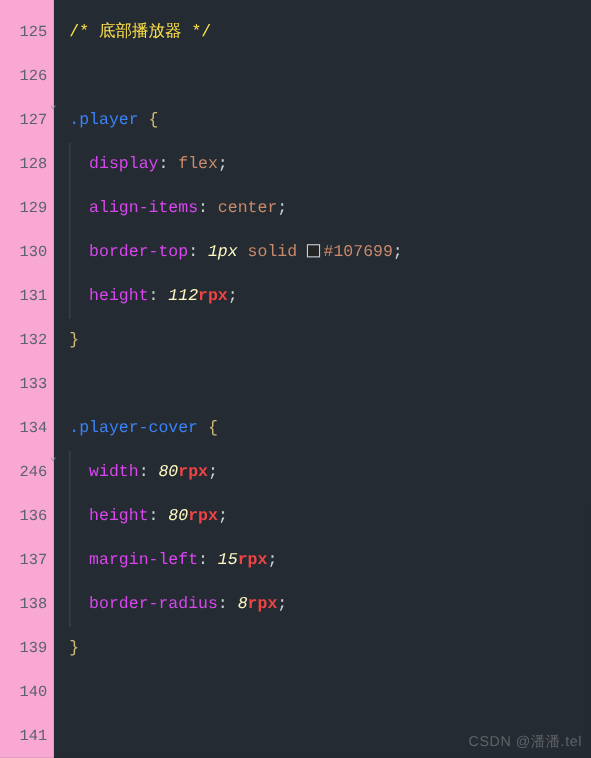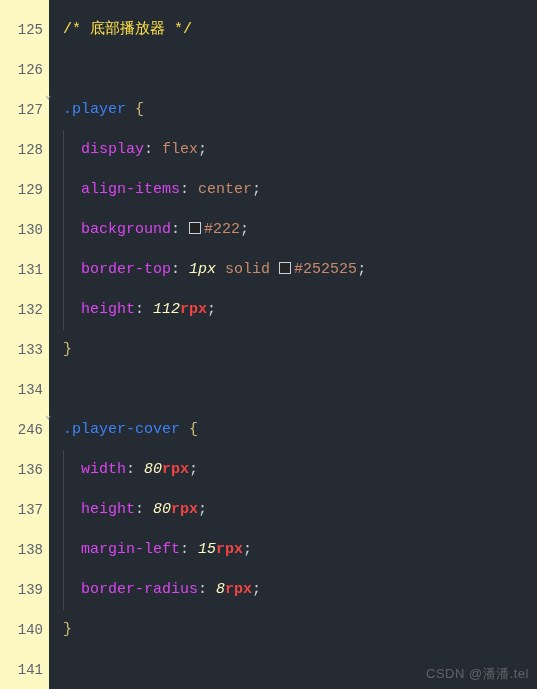--- a/index.html
+++ b/index.html
@@ -11,21 +11,21 @@
     height: 689px;
     overflow: hidden;
     position: relative;
   }
   .editor {
     display: flex;
     height: 100%;
   }
   .gutter {
     width: 49px;
-    background: #fef9c3;
+    background: #f9a8d4;
     padding-top: 10px;
     flex-shrink: 0;
   }
   .gutter .ln {
     height: 40px;
     line-height: 40px;
     text-align: right;
     padding-right: 6px;
     color: #5a626d;
     font-size: 14px;
@@ -119,22 +119,21 @@
     <span class="fold" style="top:88px">⌄</span>
     <span class="fold" style="top:408px">⌄</span>
   </div>
 
   <div class="code">
     <div class="line"><span class="comment">/* 底部播放器 */</span></div>
     <div class="line"></div>
     <div class="line"><span class="selector">.player</span><span class="brace"> {</span></div>
     <div class="line"><span class="indent-guide"></span>  <span class="prop">display</span><span class="colon">: </span><span class="value">flex</span><span class="semi">;</span></div>
     <div class="line"><span class="indent-guide"></span>  <span class="prop">align-items</span><span class="colon">: </span><span class="value">center</span><span class="semi">;</span></div>
-    <div class="line"><span class="indent-guide"></span>  <span class="prop">background</span><span class="colon">: </span><span class="swatch" style="background:#222222"></span><span class="value">#222</span><span class="semi">;</span></div>
-    <div class="line"><span class="indent-guide"></span>  <span class="prop">border-top</span><span class="colon">: </span><span class="num">1px</span><span> </span><span class="value">solid</span><span> </span><span class="swatch" style="background:#252525"></span><span class="value">#252525</span><span class="semi">;</span></div>
+    <div class="line"><span class="indent-guide"></span>  <span class="prop">border-top</span><span class="colon">: </span><span class="num">1px</span><span> </span><span class="value">solid</span><span> </span><span class="swatch" style="background:#252525"></span><span class="value">#107699</span><span class="semi">;</span></div>
     <div class="line"><span class="indent-guide"></span>  <span class="prop">height</span><span class="colon">: </span><span class="num">112</span><span class="unit">rpx</span><span class="semi">;</span></div>
     <div class="line"><span class="brace">}</span></div>
     <div class="line"></div>
     <div class="line"><span class="selector">.player-cover</span><span class="brace"> {</span></div>
     <div class="line"><span class="indent-guide"></span>  <span class="prop">width</span><span class="colon">: </span><span class="num">80</span><span class="unit">rpx</span><span class="semi">;</span></div>
     <div class="line"><span class="indent-guide"></span>  <span class="prop">height</span><span class="colon">: </span><span class="num">80</span><span class="unit">rpx</span><span class="semi">;</span></div>
     <div class="line"><span class="indent-guide"></span>  <span class="prop">margin-left</span><span class="colon">: </span><span class="num">15</span><span class="unit">rpx</span><span class="semi">;</span></div>
     <div class="line"><span class="indent-guide"></span>  <span class="prop">border-radius</span><span class="colon">: </span><span class="num">8</span><span class="unit">rpx</span><span class="semi">;</span></div>
     <div class="line"><span class="brace">}</span></div>
   </div>

